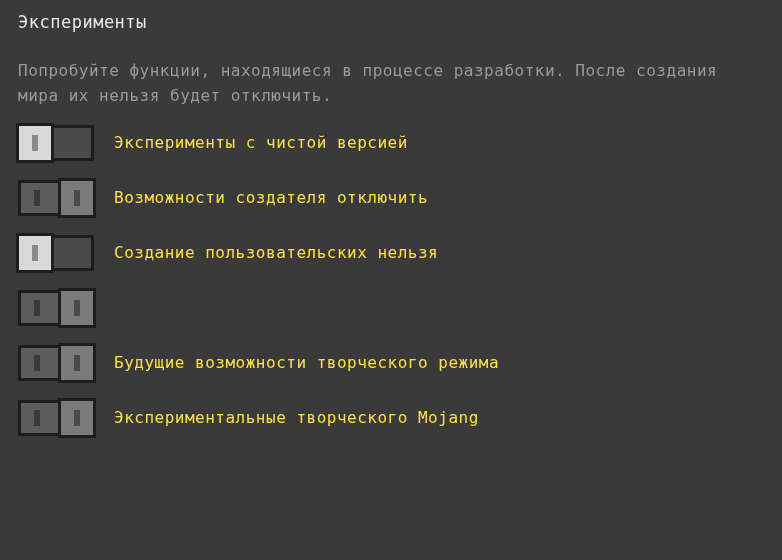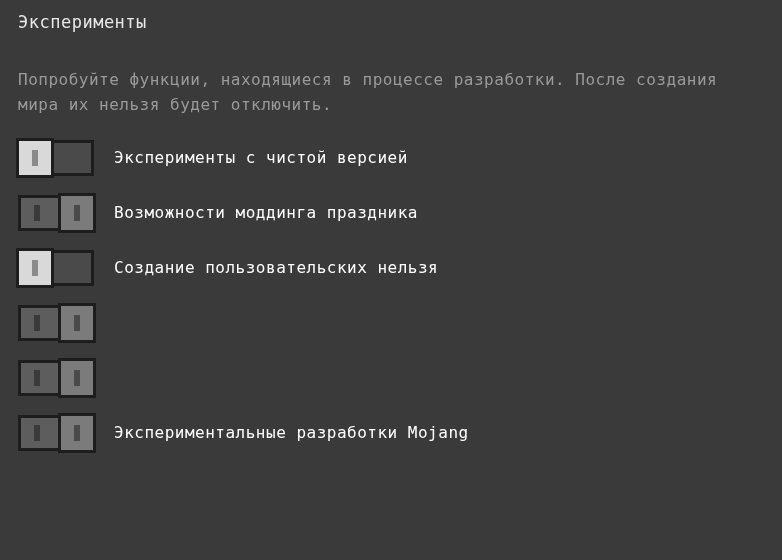--- a/index.html
+++ b/index.html
@@ -9,27 +9,27 @@
     color: #e8e8e8;
     padding: 12px 18px;
     width: 782px;
     height: 560px;
     overflow: hidden;
     letter-spacing: 0.5px;
   }
   .section-title {
     font-size: 17px;
     color: #e8e8e8;
-    margin-bottom: 36px;
+    margin-bottom: 27px;
   }
   .section-desc {
     font-size: 16px;
     color: #9a9a9a;
     line-height: 1.55;
-    margin-bottom: 22px;
+    margin-bottom: 16px;
   }
   .toggle-row {
     display: flex;
     align-items: center;
     gap: 20px;
     margin-bottom: 19px;
   }
   .toggle {
     width: 76px;
     height: 36px;
@@ -82,21 +82,21 @@
     left: 16px;
     background: #3a3a3a;
   }
   .toggle.off .knob .pip {
     left: 50%;
     transform: translate(-50%, -50%);
     background: #4a4a4a;
   }
   .toggle-label {
     font-size: 16px;
-    color: #ffffff;
+    color: #fde047;
   }
 </style>
 </head>
 <body>
 
 <div class="section-title">Эксперименты</div>
 <div class="section-desc">Попробуйте функции, находящиеся в процессе разработки. После создания мира их нельзя будет отключить.</div>
 
 <div id="toggle-list">
     <div class="toggle-row">
@@ -109,21 +109,21 @@
       <div class="toggle-label">Эксперименты с чистой версией</div>
     </div>
     <div class="toggle-row">
       <div class="toggle off">
         <div class="track"></div>
         <div class="pip pip-left"></div>
         <div class="knob">
           <div class="pip"></div>
         </div>
       </div>
-      <div class="toggle-label">Возможности моддинга праздника</div>
+      <div class="toggle-label">Возможности создателя отключить</div>
     </div>
     <div class="toggle-row">
       <div class="toggle on">
         <div class="track"></div>
         <div class="knob">
           <div class="pip"></div>
         </div>
       </div>
       <div class="toggle-label">Создание пользовательских нельзя</div>
     </div>
@@ -137,24 +137,25 @@
       </div>
     </div>
     <div class="toggle-row">
       <div class="toggle off">
         <div class="track"></div>
         <div class="pip pip-left"></div>
         <div class="knob">
           <div class="pip"></div>
         </div>
       </div>
+      <div class="toggle-label">Будущие возможности творческого режима</div>
     </div>
     <div class="toggle-row">
       <div class="toggle off">
         <div class="track"></div>
         <div class="pip pip-left"></div>
         <div class="knob">
           <div class="pip"></div>
         </div>
       </div>
-      <div class="toggle-label">Экспериментальные разработки Mojang</div>
+      <div class="toggle-label">Экспериментальные творческого Mojang</div>
     </div>
   </div>
 
 </body></html>

